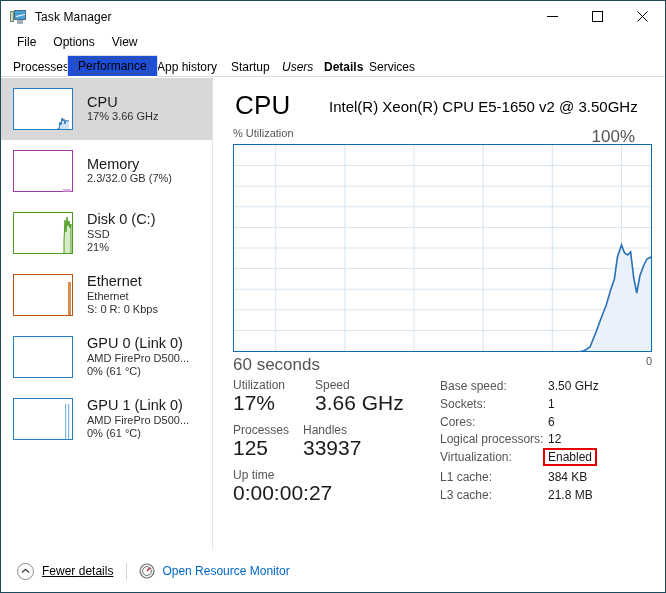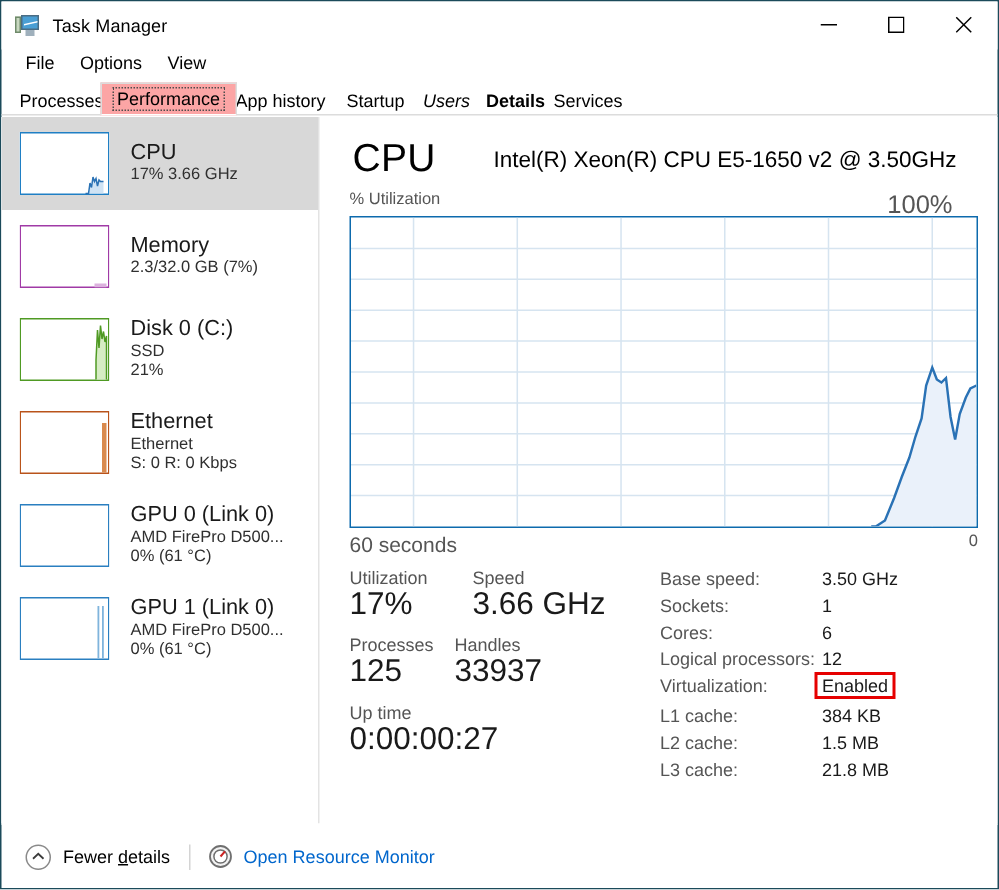--- a/index.html
+++ b/index.html
@@ -69,21 +69,21 @@
     background: #dcdcdc;
   }
   .tab {
     position: absolute; top: 2px; height: 20px;
     font-size: 12px; color: #000000;
     display: flex; align-items: center; justify-content: center;
     padding: 0 7px; border: 1px solid transparent;
   }
   .tab.selected {
     top: 0px; height: 22px;
-    background: #fca5a5;
+    background: #1d4ed8;
     border: 1px solid #dcdcdc; border-bottom-color: #ffffff;
     z-index: 3;
   }
   .tab.selected .tab-focus {
     border: 1px dotted #4d4d4d; padding: 0 2px;
   }
 
   
   #content {
     position: absolute; left: 0; top: 77px; right: 0; bottom: 43px;
@@ -125,21 +125,21 @@
   }
   #axis-right {
     position: absolute; right: 30px; top: 49px; font-size: 17px; color: #555555;
   }
   #graph {
     position: absolute; left: 19px; top: 66px; right: 13px; height: 208px;
     border: 1px solid #0d6aad; background: #ffffff; overflow: hidden;
   }
   #graph svg { display: block; width: 100%; height: 100%; }
   #axis-bottom-left {
-    position: absolute; left: 19px; top: 277px; font-size: 14px; color: #555555;
+    position: absolute; left: 19px; top: 277px; font-size: 17px; color: #555555;
   }
   #axis-bottom-right {
     position: absolute; right: 13px; top: 277px; font-size: 11px; color: #555555;
   }
 
   
   #stats { position: absolute; left: 19px; top: 300px; width: 215px; }
   .stat-row { display: flex; margin-bottom: 2px; }
   .stat-cell { }
   .stat-label { font-size: 12px; color: #555555; }
@@ -161,21 +161,21 @@
   #footer {
     position: absolute; left: 0; right: 0; bottom: 0; height: 43px;
     display: flex; align-items: center; padding-left: 16px;
     border-top: 1px solid #ffffff;
   }
   #fewer-details { display: flex; align-items: center; }
   #chev-circle {
     width: 17px; height: 17px; border-radius: 50%; border: 1px solid #8a8a8a;
     display: flex; align-items: center; justify-content: center;
   }
-  #fewer-label { font-size: 12px; color: #000000; margin-left: 8px; }
+  #fewer-label { font-size: 12px; color: #000000; margin-left: 8px; text-decoration: underline; }
   #fewer-label u { text-decoration: underline; }
   #foot-sep {
     width: 1px; height: 17px; background: #d4d4d4; margin: 0 12px 0 13px;
   }
   #res-mon { display: flex; align-items: center; }
   #res-icon { width: 16px; height: 16px; position: relative; }
   #res-label { font-size: 12px; color: #0066cc; margin-left: 7px; }
 </style>
 </head>
 <body>
@@ -412,24 +412,20 @@
         </div>
         <div class="spec-row" style="height:20px;">
           <div class="spec-k">Virtualization:</div>
           <div class="spec-v highlight">Enabled</div>
         </div>
         <div class="spec-row">
           <div class="spec-k">L1 cache:</div>
           <div class="spec-v">384 KB</div>
         </div>
         <div class="spec-row">
-          <div class="spec-k">L2 cache:</div>
-          <div class="spec-v">1.5 MB</div>
-        </div>
-        <div class="spec-row">
           <div class="spec-k">L3 cache:</div>
           <div class="spec-v">21.8 MB</div>
         </div>
       </div>
 
     </div>
   </div>
 
   <div id="footer">
     <div id="fewer-details">

